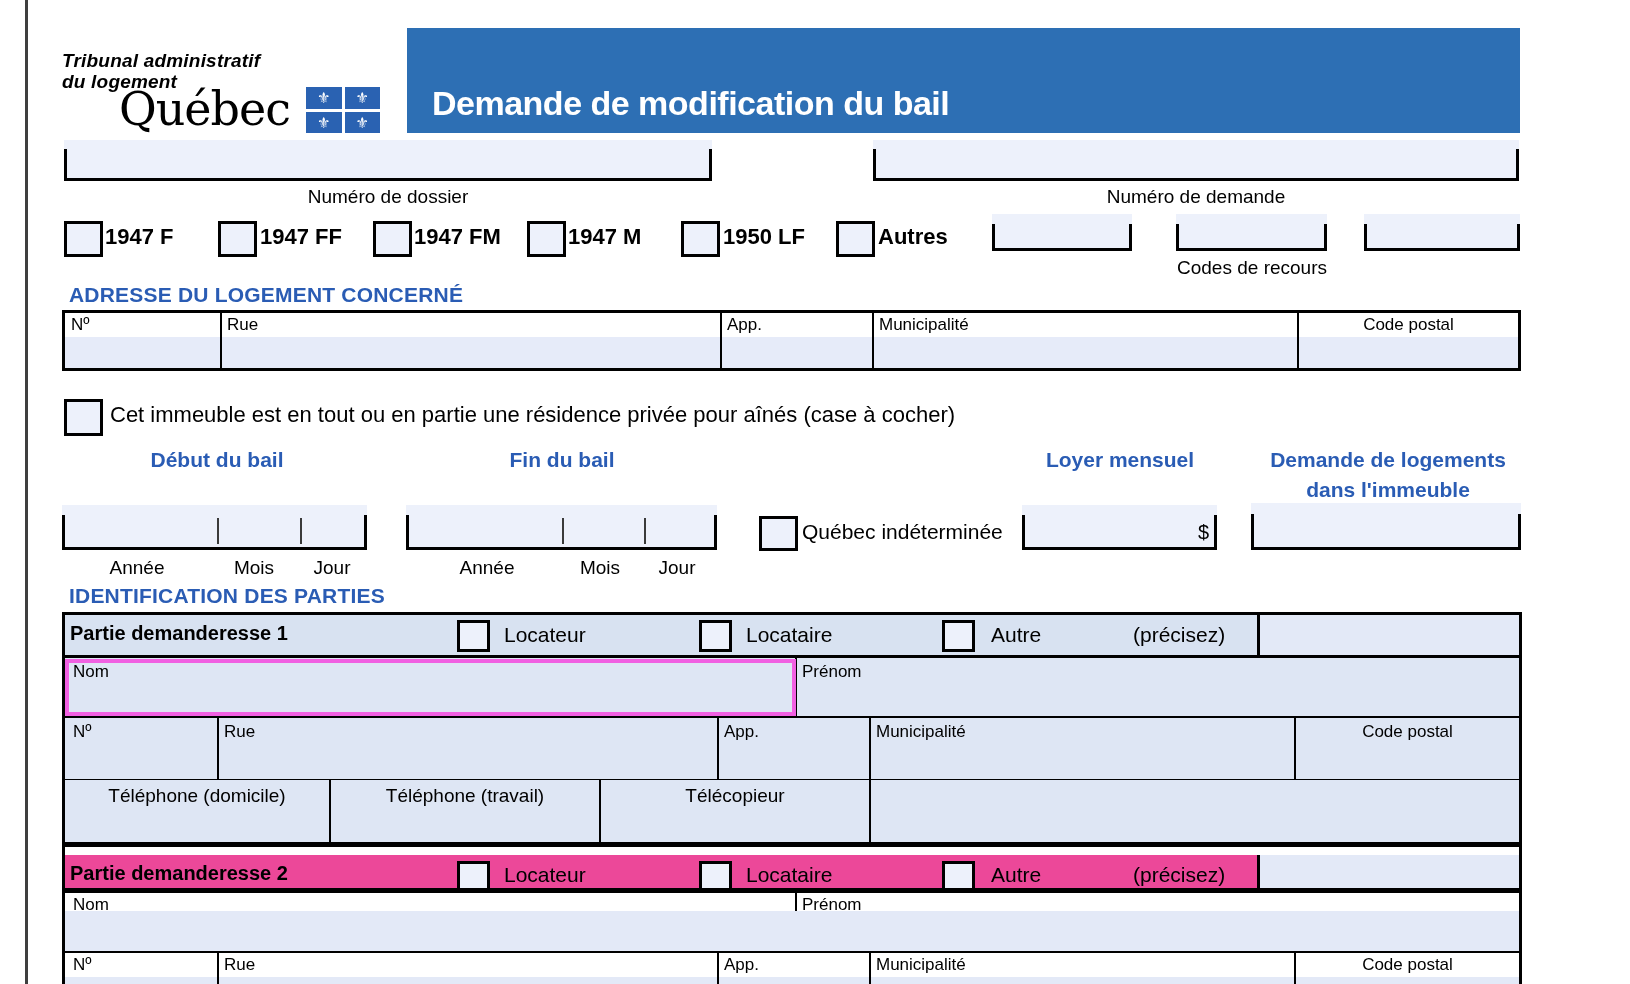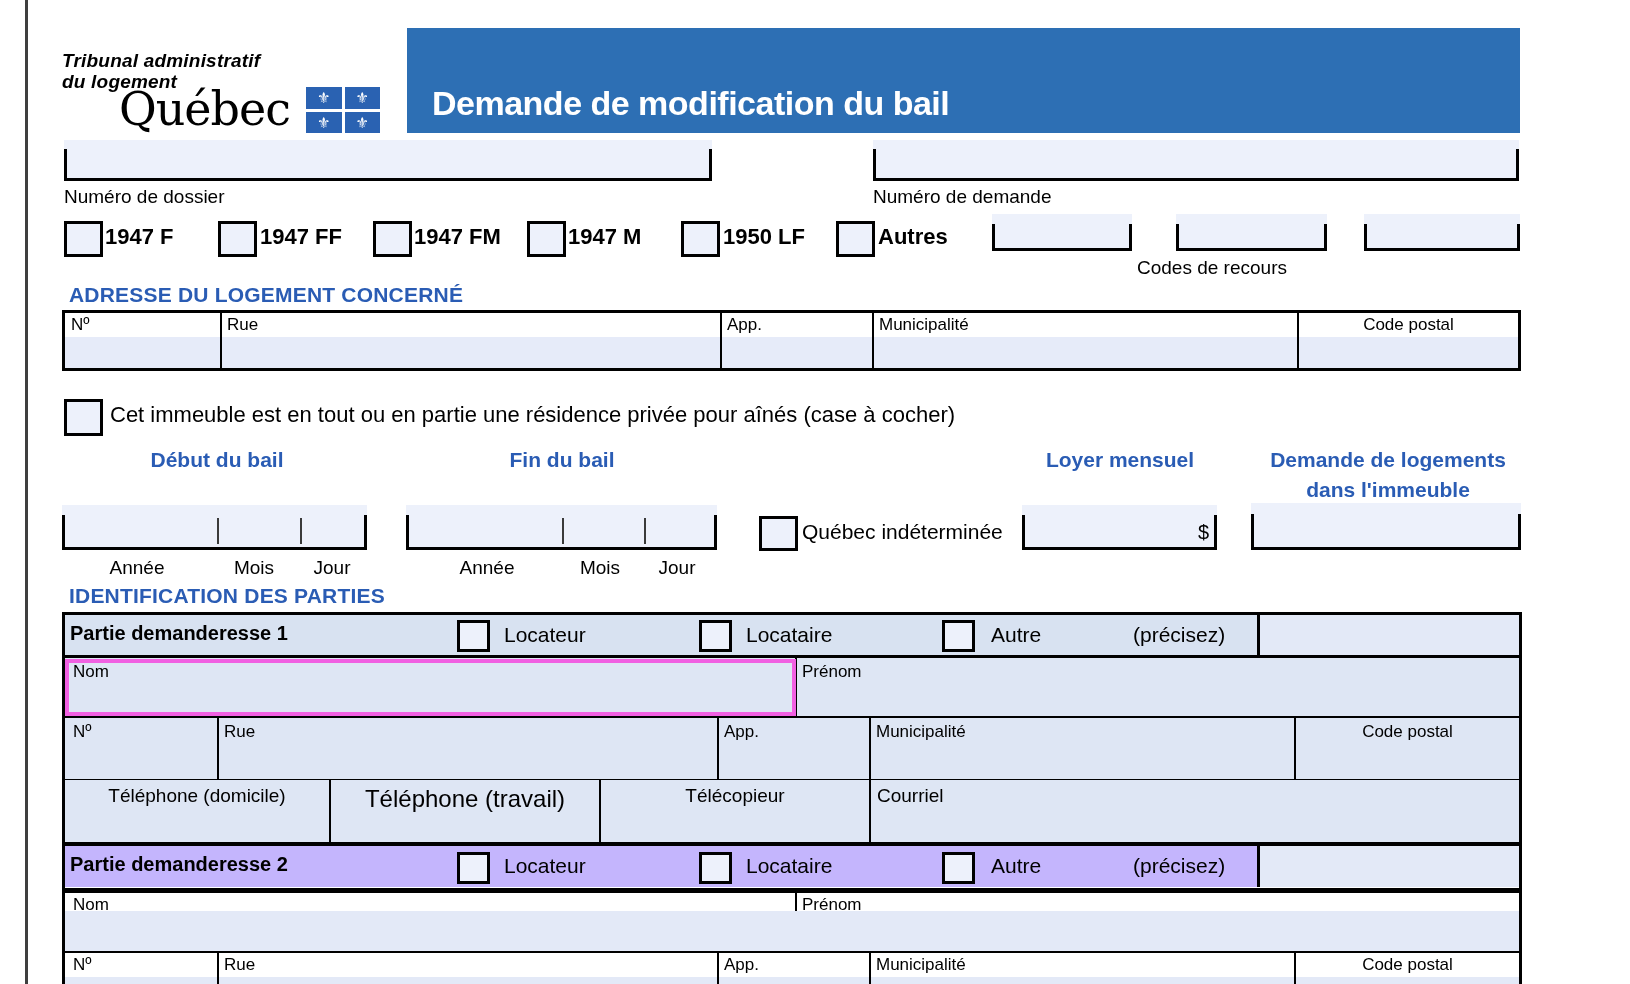--- a/index.html
+++ b/index.html
@@ -18,21 +18,21 @@
   
   .titlebar{left:400px;top:28px;width:1113px;height:105px;background:#2d6fb4;display:flex;
         align-items:flex-end;padding:12px 0 10px 25px;box-sizing:border-box;}
   .titlebar span{color:#fff;font-size:34px;font-weight:bold;letter-spacing:-.5px;}
   
   .bfield{background:#edf1fb;}
   .bfield .br{position:absolute;left:0;right:0;bottom:0;border:3px solid #000;border-top:none;}
   .bfield input{position:absolute;left:6px;right:6px;top:2px;bottom:4px;width:auto;border:none;
         background:transparent;font-family:"Liberation Sans",sans-serif;font-size:20px;outline:none;}
   .tick{position:absolute;bottom:3px;width:2px;background:#3a3a3a;}
-  .under-label{font-size:19px;}
+  .under-label{font-size:19px;text-align:center;}
   
   .cb{background:#edf1fb;border:3px solid #000;box-sizing:content-box;cursor:pointer;}
   .cb-label{font-size:22px;font-weight:bold;}
   
   .sec-head{color:#2a5cb4;font-size:21px;font-weight:bold;letter-spacing:.2px;}
   .blue-label{color:#2a5cb4;font-size:21px;font-weight:bold;text-align:center;}
   
   .ftable{border:3px solid #000;background:#fff;box-sizing:border-box;}
   .fillstrip{position:absolute;left:0;right:0;background:#e6ebf9;}
   .vdiv{position:absolute;top:0;bottom:0;width:2px;background:#000;}
@@ -234,34 +234,31 @@
         </div>
     </div>
     <div class="hborder" style="top:164px;height:1px;"></div>
 
     <div class="prow p1r" style="top:165px;height:62px;">
       <div class="cellzone" style="left:0;width:264px;border:none;">
           <span class="cell-label ctr" style="left:0;right:0;top:5px;font-size:19px;">Téléphone (domicile)</span>
         </div>
       <div class="vdiv" style="left:264px;"></div>
       <div class="cellzone" style="left:266px;width:268px;">
-          <span class="cell-label ctr" style="left:0;right:0;top:5px;font-size:24px;">Téléphone (travail)</span>
+          <span class="cell-label ctr" style="left:0;right:0;top:5px;font-size:19px;">Téléphone (travail)</span>
         </div>
       <div class="vdiv" style="left:534px;"></div>
       <div class="cellzone" style="left:536px;width:268px;">
           <span class="cell-label ctr" style="left:0;right:0;top:5px;font-size:19px;">Télécopieur</span>
         </div>
       <div class="vdiv" style="left:804px;"></div>
-      <div class="cellzone" style="left:806px;right:0;">
-          <span class="cell-label" style="left:6px;top:5px;font-size:19px;">Courriel</span>
-        </div>
     </div>
     <div class="hborder" style="top:227px;height:5px;"></div>
 
-    <div class="prow" style="top:231px;height:41px;background:#c4b5fd;">
+    <div class="prow" style="top:240px;height:41px;background:#ec4899;">
       <span class="party-title">Partie demanderesse 2</span>
       <div class="cb" style="position:absolute;left:392px;top:6px;width:27px;height:26px;border-width:3px;"></div>
       <span class="role-label" style="left:439px;">Locateur</span>
       <div class="cb" style="position:absolute;left:634px;top:6px;width:27px;height:26px;border-width:3px;"></div>
       <span class="role-label" style="left:681px;">Locataire</span>
       <div class="cb" style="position:absolute;left:877px;top:6px;width:27px;height:26px;border-width:3px;"></div>
       <span class="role-label" style="left:926px;">Autre</span>
       <span class="role-label" style="left:1068px;">(précisez)</span>
       <div style="position:absolute;left:1192px;top:0;bottom:0;width:3px;background:#000;"></div>
       <div class="p2fill" style="position:absolute;left:1195px;top:0;bottom:0;right:0;"></div>

